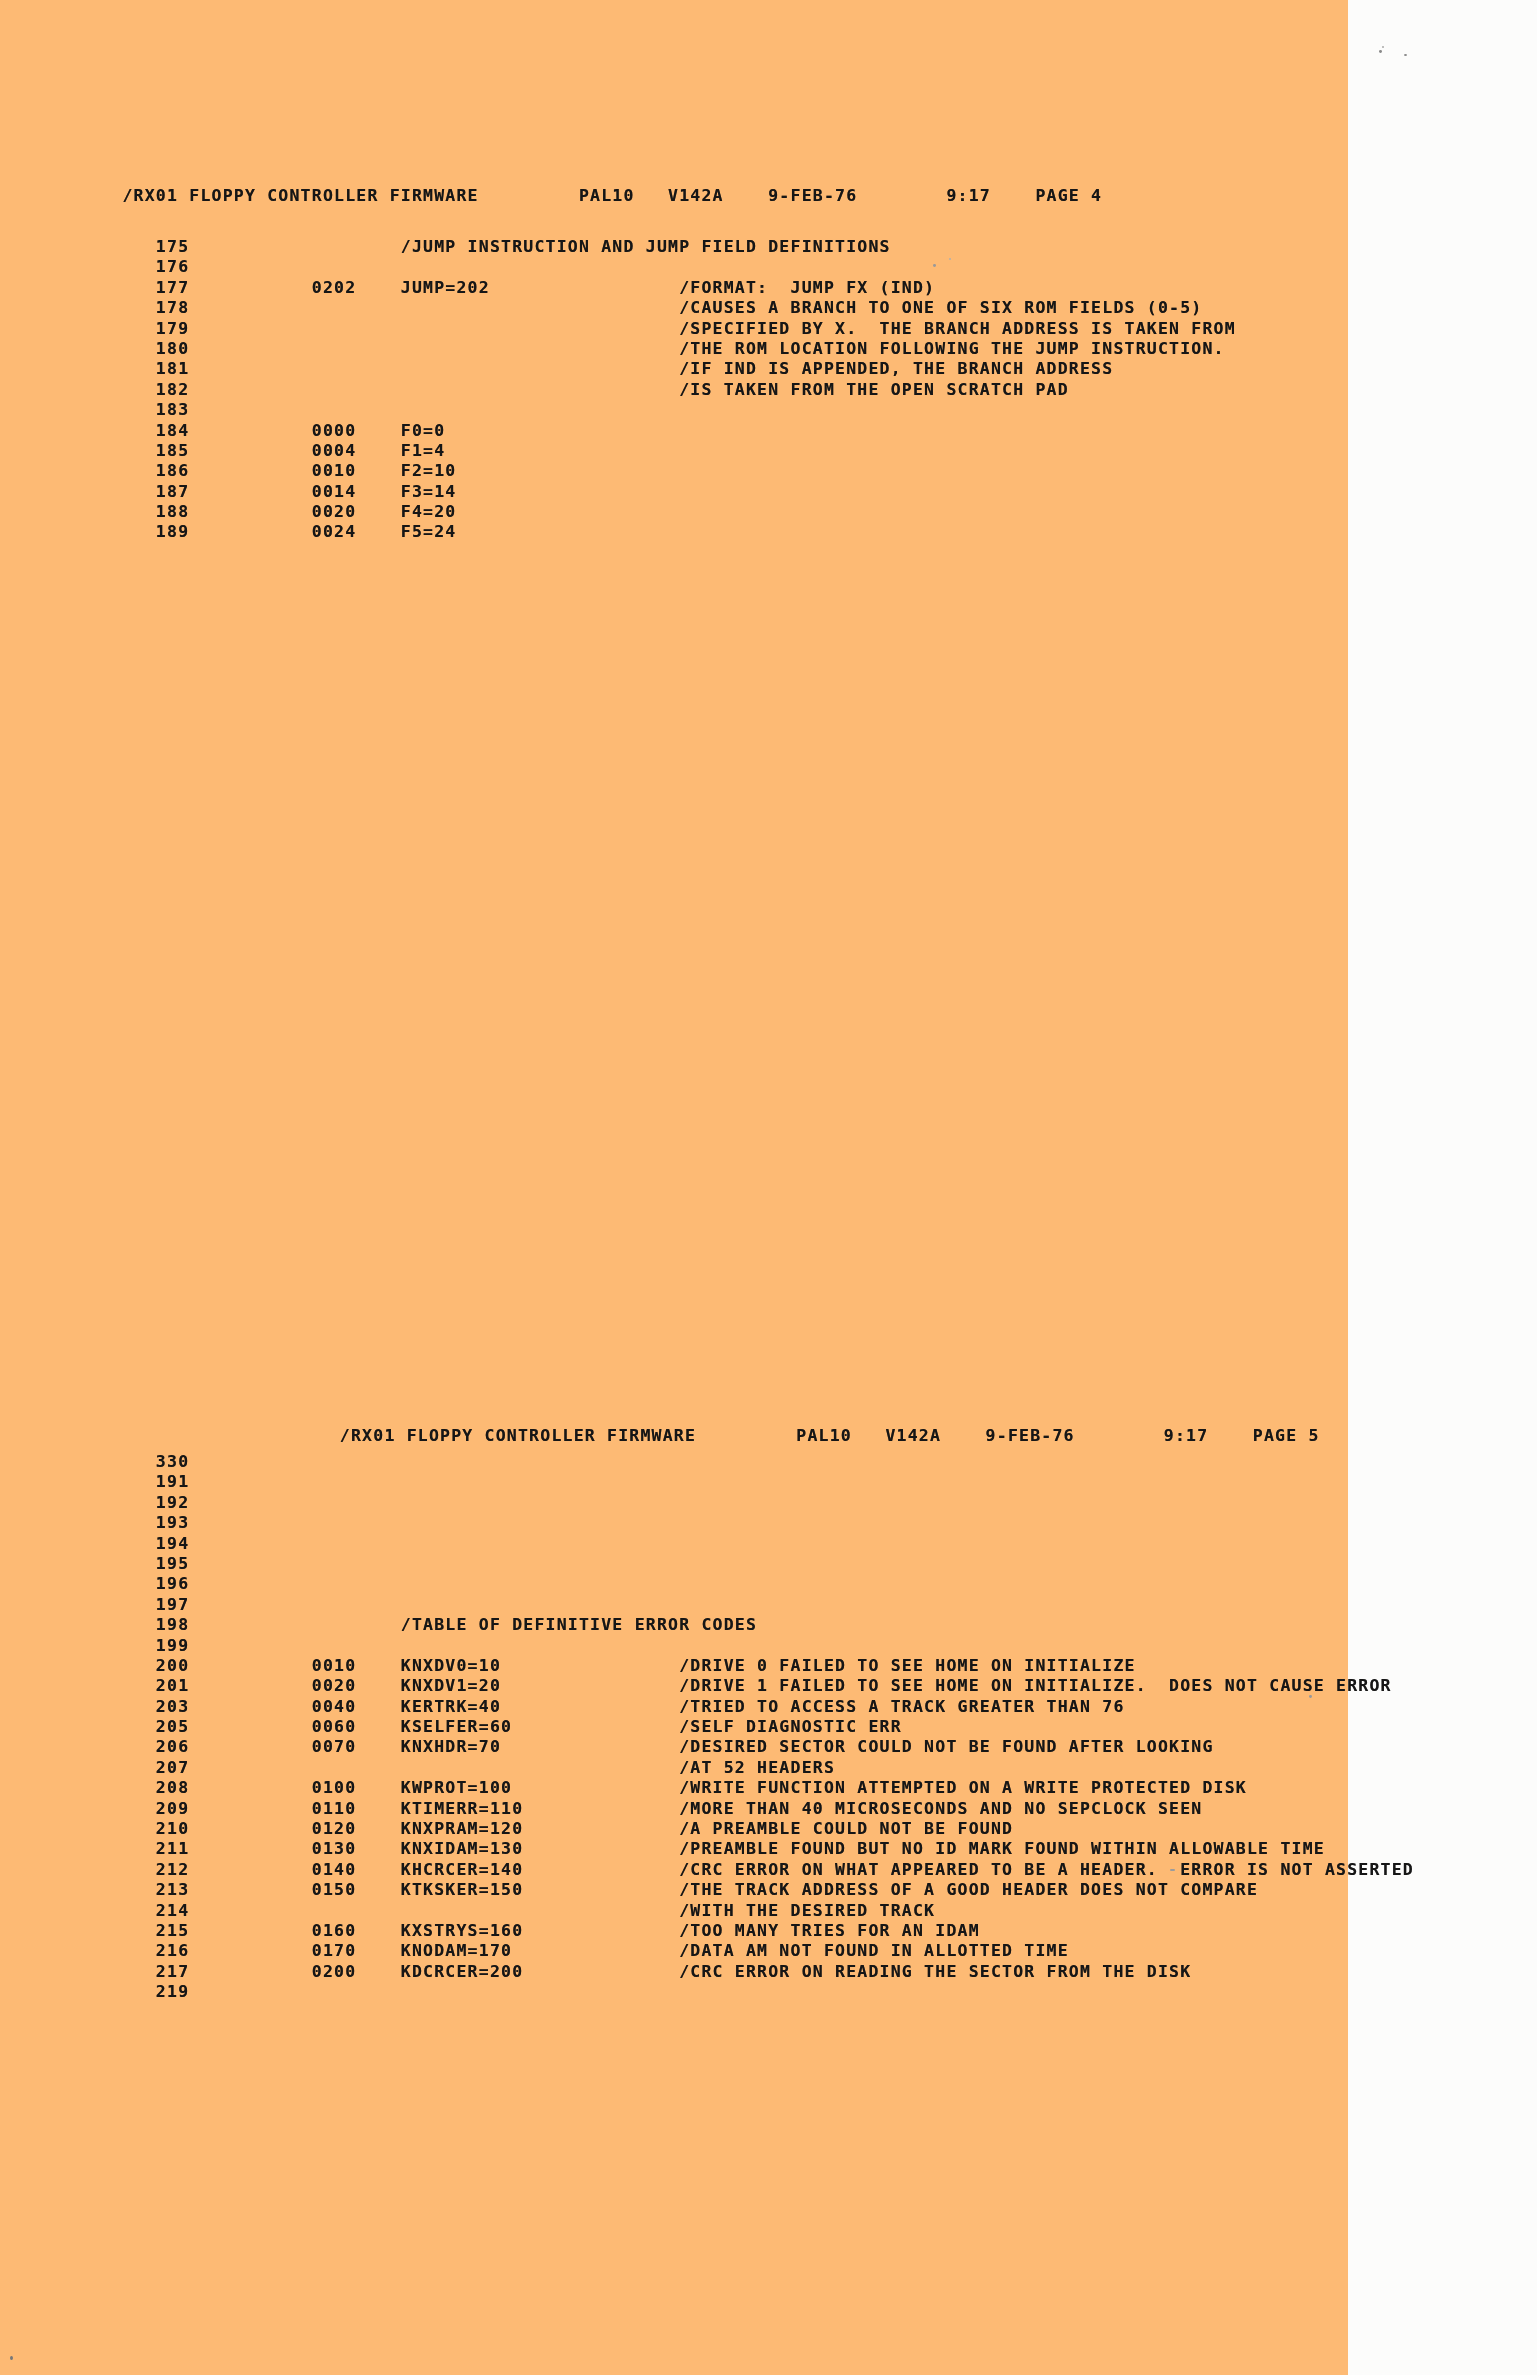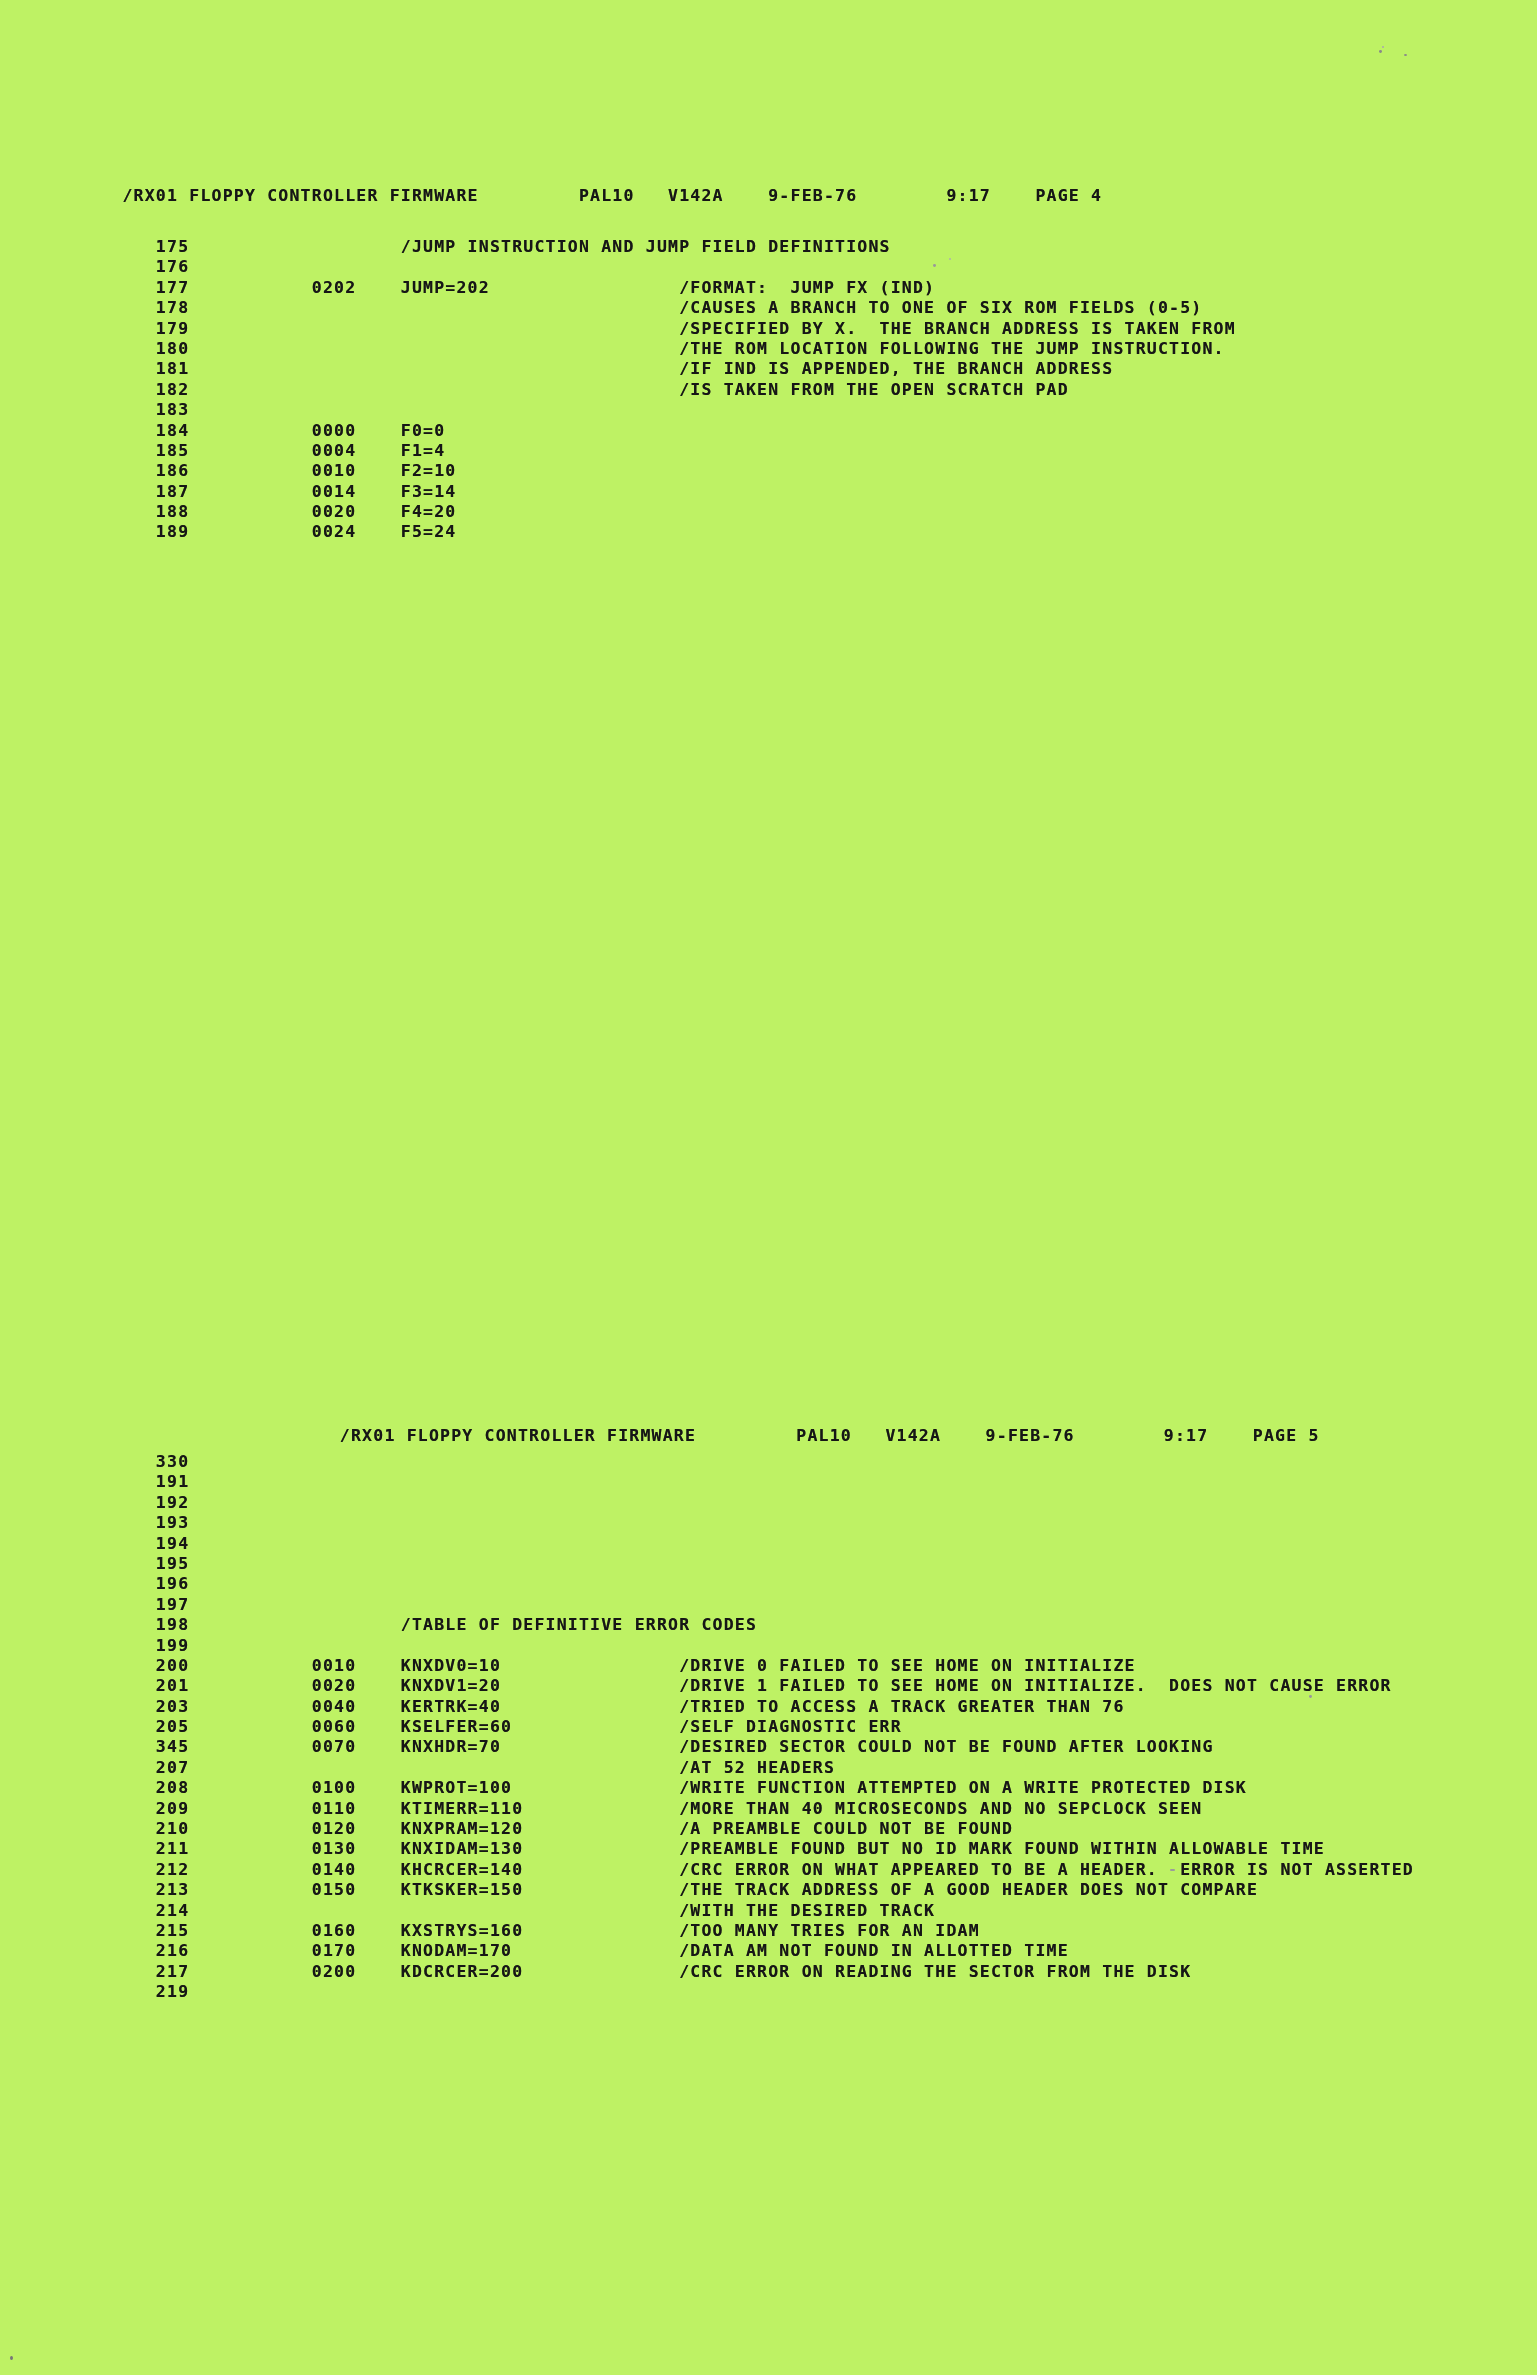--- a/index.html
+++ b/index.html
@@ -1,21 +1,21 @@
 <!DOCTYPE html>
 <html><head>
 <meta charset="utf-8">
 <style>
   html,body{margin:0;padding:0;}
   body{
     width:1537px;height:2375px;position:relative;overflow:hidden;
     background:#fcfcfb;
     font-family:"DejaVu Sans Mono","Liberation Mono",monospace;
   }
-  .scan-sheet{position:absolute;left:0;top:0;width:1537px;height:2375px;background:#bef264;}
+  .scan-sheet{position:absolute;left:0;top:0;width:1348px;height:2375px;background:#fdba74;}
   .print-line{
     position:absolute;left:0;width:1537px;
     white-space:pre;
     font-family:"DejaVu Sans Mono","Liberation Mono",monospace;
     font-weight:bold;
     font-size:16.5px;
     line-height:20.4px;
     letter-spacing:1.2px;
     color:#161616;
     text-shadow:0 0 0.6px rgba(20,20,20,0.55);
@@ -68,21 +68,21 @@
         <div class="print-line">              194</div>
         <div class="print-line">              195</div>
         <div class="print-line">              196</div>
         <div class="print-line">              197</div>
         <div class="print-line">              198                   /TABLE OF DEFINITIVE ERROR CODES</div>
         <div class="print-line">              199</div>
         <div class="print-line">              200           0010    KNXDV0=10                /DRIVE 0 FAILED TO SEE HOME ON INITIALIZE</div>
         <div class="print-line">              201           0020    KNXDV1=20                /DRIVE 1 FAILED TO SEE HOME ON INITIALIZE.  DOES NOT CAUSE ERROR</div>
         <div class="print-line">              203           0040    KERTRK=40                /TRIED TO ACCESS A TRACK GREATER THAN 76</div>
         <div class="print-line">              205           0060    KSELFER=60               /SELF DIAGNOSTIC ERR</div>
-        <div class="print-line">              345           0070    KNXHDR=70                /DESIRED SECTOR COULD NOT BE FOUND AFTER LOOKING</div>
+        <div class="print-line">              206           0070    KNXHDR=70                /DESIRED SECTOR COULD NOT BE FOUND AFTER LOOKING</div>
         <div class="print-line">              207                                            /AT 52 HEADERS</div>
         <div class="print-line">              208           0100    KWPROT=100               /WRITE FUNCTION ATTEMPTED ON A WRITE PROTECTED DISK</div>
         <div class="print-line">              209           0110    KTIMERR=110              /MORE THAN 40 MICROSECONDS AND NO SEPCLOCK SEEN</div>
         <div class="print-line">              210           0120    KNXPRAM=120              /A PREAMBLE COULD NOT BE FOUND</div>
         <div class="print-line">              211           0130    KNXIDAM=130              /PREAMBLE FOUND BUT NO ID MARK FOUND WITHIN ALLOWABLE TIME</div>
         <div class="print-line">              212           0140    KHCRCER=140              /CRC ERROR ON WHAT APPEARED TO BE A HEADER.  ERROR IS NOT ASSERTED</div>
         <div class="print-line">              213           0150    KTKSKER=150              /THE TRACK ADDRESS OF A GOOD HEADER DOES NOT COMPARE</div>
         <div class="print-line">              214                                            /WITH THE DESIRED TRACK</div>
         <div class="print-line">              215           0160    KXSTRYS=160              /TOO MANY TRIES FOR AN IDAM</div>
         <div class="print-line">              216           0170    KNODAM=170               /DATA AM NOT FOUND IN ALLOTTED TIME</div>

